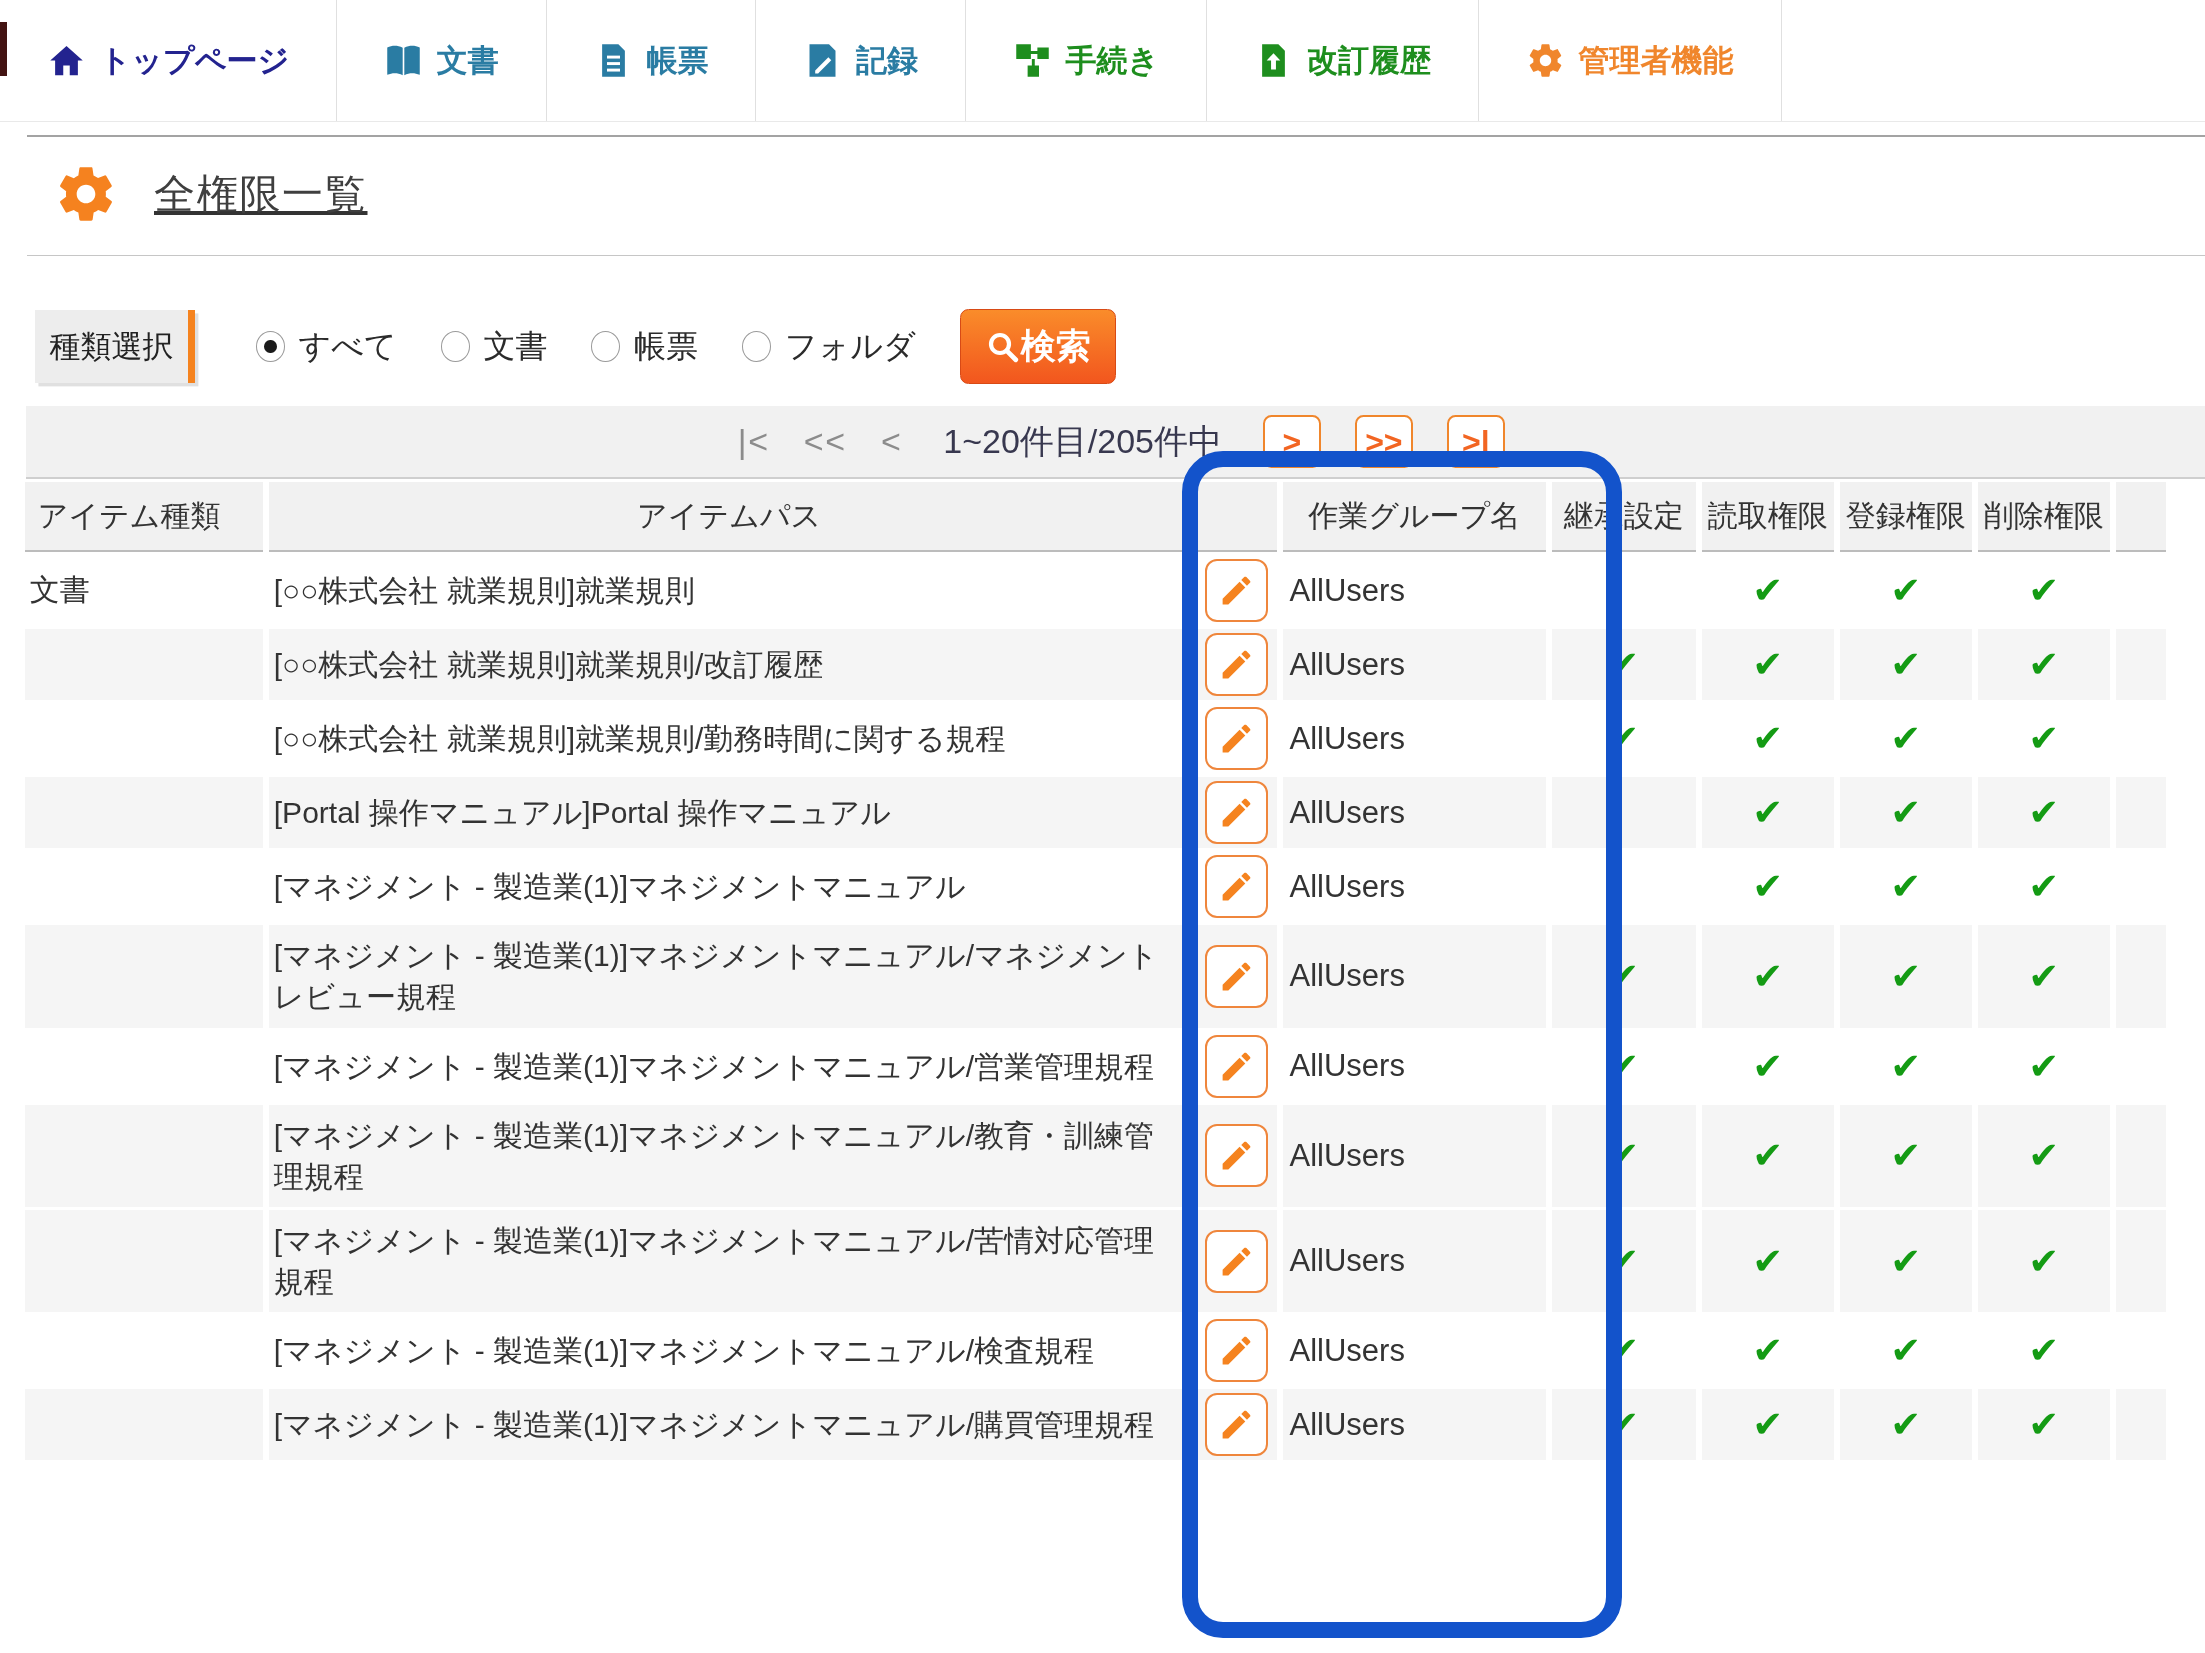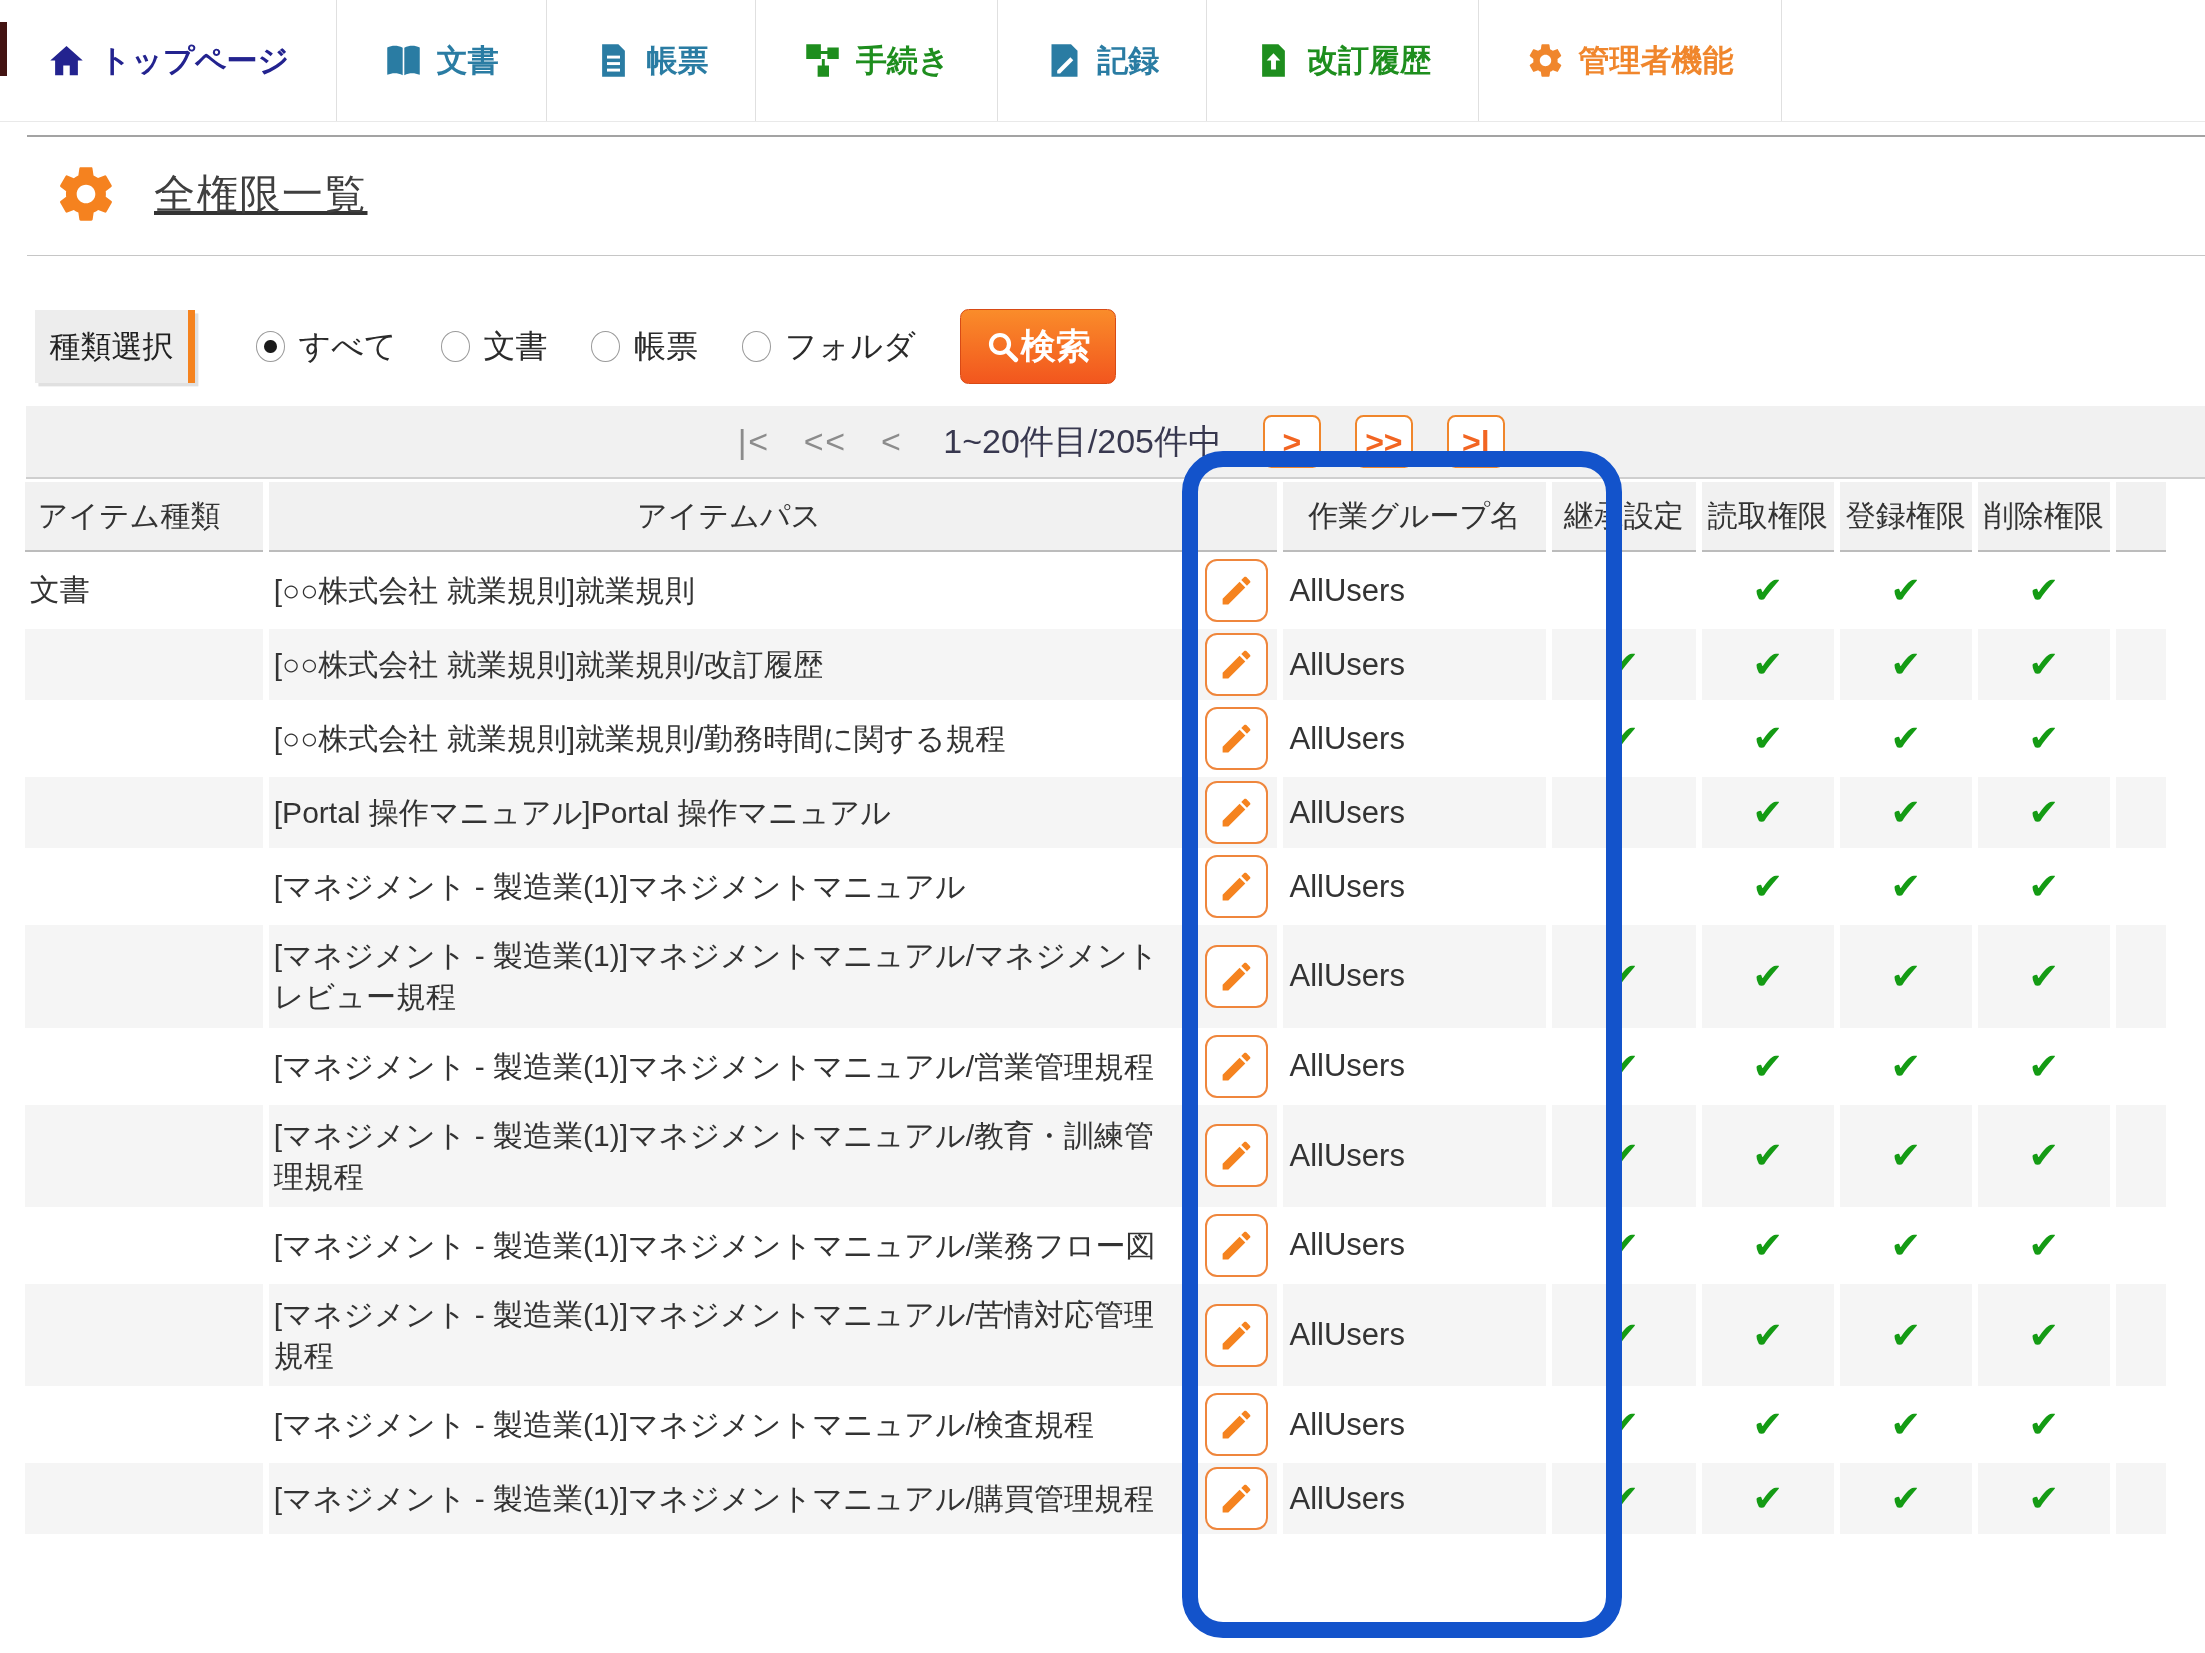--- a/index.html
+++ b/index.html
@@ -94,33 +94,33 @@
   <div class="nav-item nv-blue">
     <svg viewBox="0 0 24 24">
         <path d="M5 2h10l4 4v16H5z"></path>
         <rect x="8" y="9" width="8" height="1.8" fill="#fff"></rect>
         <rect x="8" y="13" width="8" height="1.8" fill="#fff"></rect>
         <rect x="8" y="17" width="8" height="1.8" fill="#fff"></rect>
       </svg>
     <span>帳票</span>
   </div>
 
-  <div class="nav-item nv-green">
-    <svg viewBox="0 0 24 24">
-        <path d="M2 2h9v9H2zm13 2h7v7h-7zM9 15h7v7H9zM11 6.2h5v1.8h-5zM11.6 11h1.8v5h-1.8z"></path>
-      </svg>
-    <span>手続き</span>
-  </div>
-
   <div class="nav-item nv-blue">
     <svg viewBox="0 0 24 24">
         <path d="M4 2h12l4 4v16H4z"></path>
         <path fill="#fff" d="M7.5 18.2 15.6 10l1.8 1.8-8.1 8.2H7.5v-1.8z"></path>
       </svg>
     <span>記録</span>
+  </div>
+
+  <div class="nav-item nv-green">
+    <svg viewBox="0 0 24 24">
+        <path d="M2 2h9v9H2zm13 2h7v7h-7zM9 15h7v7H9zM11 6.2h5v1.8h-5zM11.6 11h1.8v5h-1.8z"></path>
+      </svg>
+    <span>手続き</span>
   </div>
 
   <div class="nav-item nv-green">
     <svg viewBox="0 0 24 24">
         <path d="M5 2h10l4 4v16H5z"></path>
         <path fill="#fff" d="M12 7.5l4.2 4.5h-2.7v5.5h-3V12H7.8z"></path>
       </svg>
     <span>改訂履歴</span>
   </div>
 
@@ -348,37 +348,20 @@
           </button>
         </td>
       <td class="c-group">AllUsers</td>
       <td class="c-check">✔</td>
       <td class="c-check">✔</td>
       <td class="c-check">✔</td>
       <td class="c-check">✔</td>
       <td></td>
     </tr>
 
-    <tr>
-      <td class="c-type"></td>
-      <td class="c-path">[マネジメント - 製造業(1)]マネジメントマニュアル/業務フロー図</td>
-      <td>
-          <button class="edit-btn">
-            <svg viewBox="0 0 24 24">
-              <path d="M3 17.3V21h3.7L17.7 10 14 6.3 3 17.3zM20.7 7c.4-.4.4-1 0-1.4l-2.3-2.3c-.4-.4-1-.4-1.4 0l-1.9 1.9 3.7 3.7L20.7 7z"></path>
-            </svg>
-          </button>
-        </td>
-      <td class="c-group">AllUsers</td>
-      <td class="c-check">✔</td>
-      <td class="c-check">✔</td>
-      <td class="c-check">✔</td>
-      <td class="c-check">✔</td>
-      <td></td>
-    </tr>
 
     <tr class="r-alt">
       <td class="c-type"></td>
       <td class="c-path">[マネジメント - 製造業(1)]マネジメントマニュアル/苦情対応管理規程</td>
       <td>
           <button class="edit-btn">
             <svg viewBox="0 0 24 24">
               <path d="M3 17.3V21h3.7L17.7 10 14 6.3 3 17.3zM20.7 7c.4-.4.4-1 0-1.4l-2.3-2.3c-.4-.4-1-.4-1.4 0l-1.9 1.9 3.7 3.7L20.7 7z"></path>
             </svg>
           </button>

